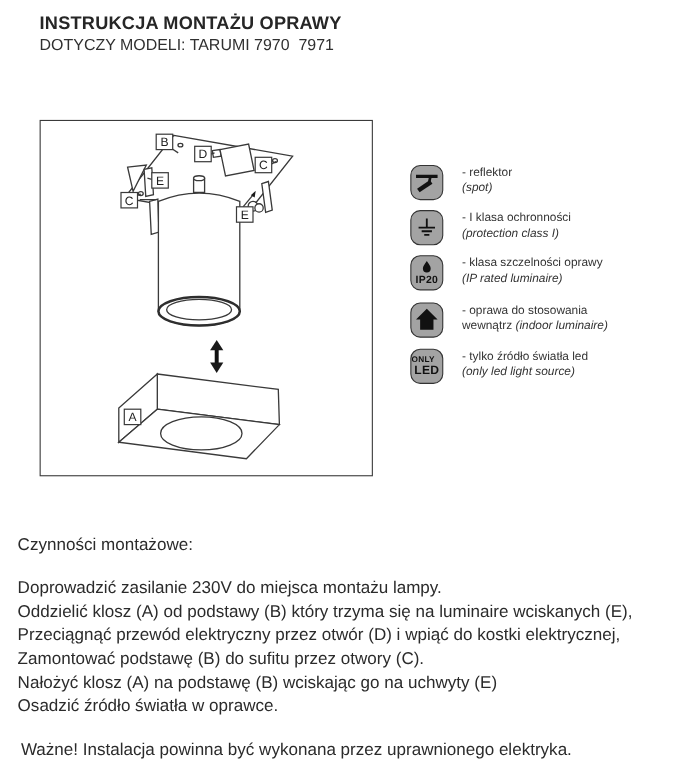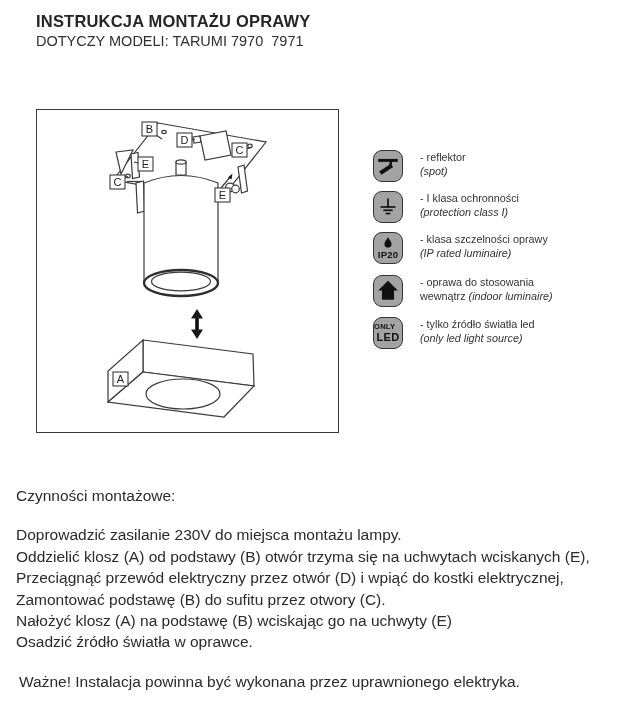--- a/index.html
+++ b/index.html
@@ -179,21 +179,21 @@
     </div>
     <div class="legend-text">
       <div>- tylko źródło światła led</div>
       <div><span></span><span class="it">(only led light source)</span></div>
     </div>
   </div>
 
   <div class="instructions">
     <div class="heading">Czynności montażowe:</div>
     <div>Doprowadzić zasilanie 230V do miejsca montażu lampy.</div>
-    <div>Oddzielić klosz (A) od podstawy (B) otwór trzyma się na uchwytach wciskanych (E),</div>
+    <div>Oddzielić klosz (A) od podstawy (B) który trzyma się na luminaire wciskanych (E),</div>
     <div>Przeciągnąć przewód elektryczny przez otwór (D) i wpiąć do kostki elektrycznej,</div>
     <div>Zamontować podstawę (B) do sufitu przez otwory (C).</div>
     <div>Nałożyć klosz (A) na podstawę (B) wciskając go na uchwyty (E)</div>
     <div>Osadzić źródło światła w oprawce.</div>
   </div>
 
   <div class="warning">Ważne! Instalacja powinna być wykonana przez uprawnionego elektryka.</div>
 
 </div>
 

